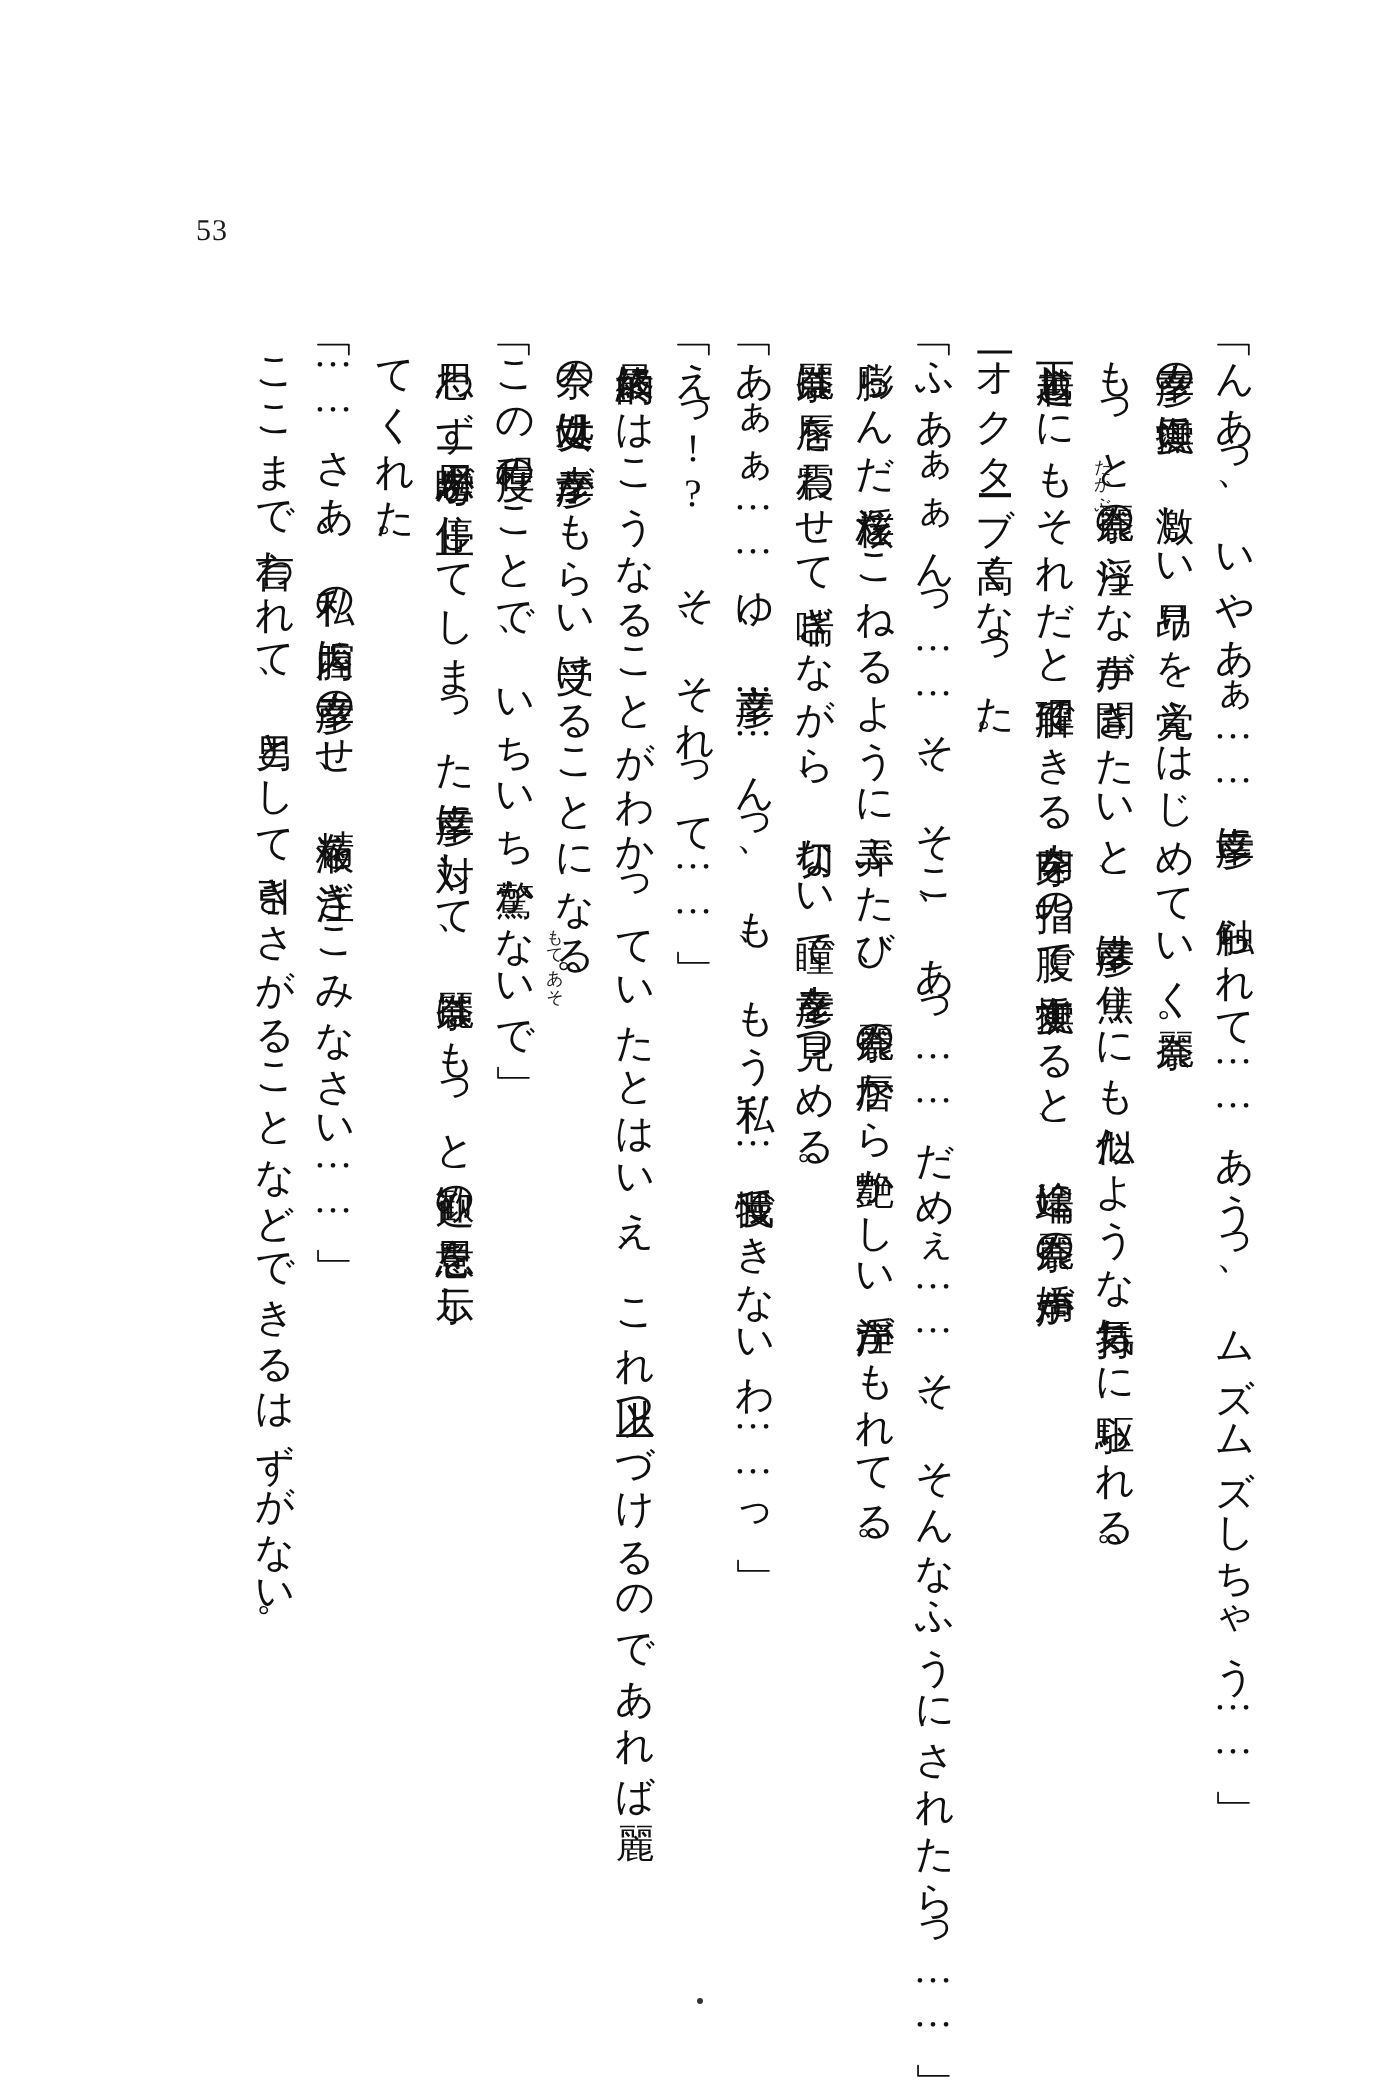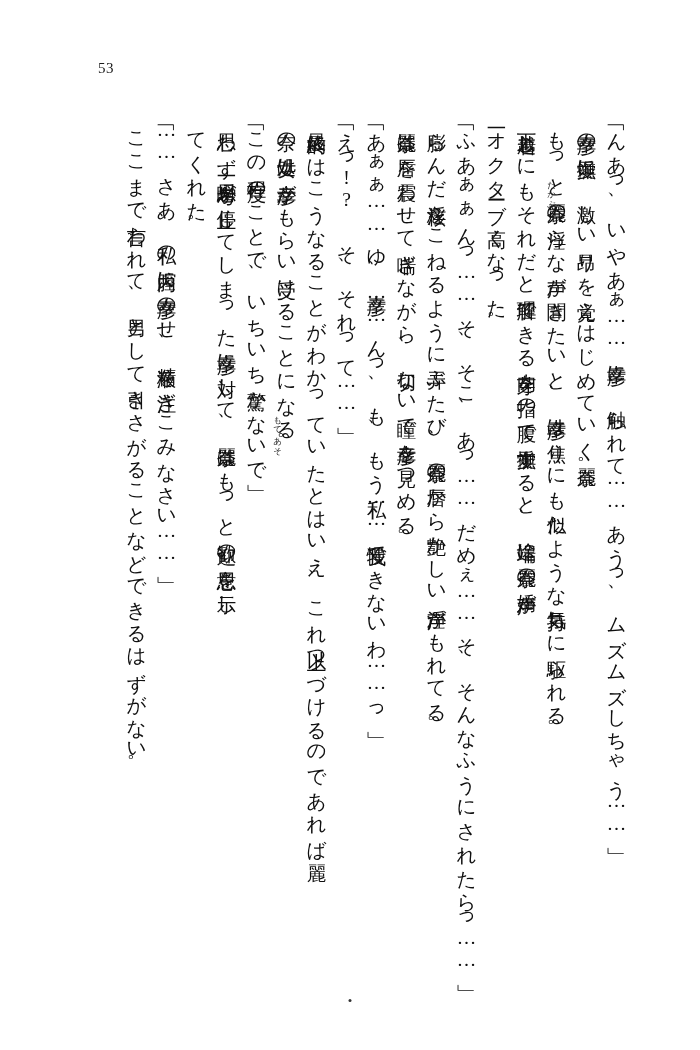--- a/index.html
+++ b/index.html
@@ -13,20 +13,21 @@
     position: relative;
     font-family: "Liberation Serif", "DejaVu Serif", serif;
     color: #141414;
     overflow: hidden;
   }
 
   .page {
     position: absolute;
     inset: 0;
     background: #ffffff;
+    margin-top: 48px;
   }
 
   
   .page-number {
     position: absolute;
     top: 60px;
     left: 98px;
     font-size: 15px;
     letter-spacing: 0.5px;
     color: #1a1a1a;

